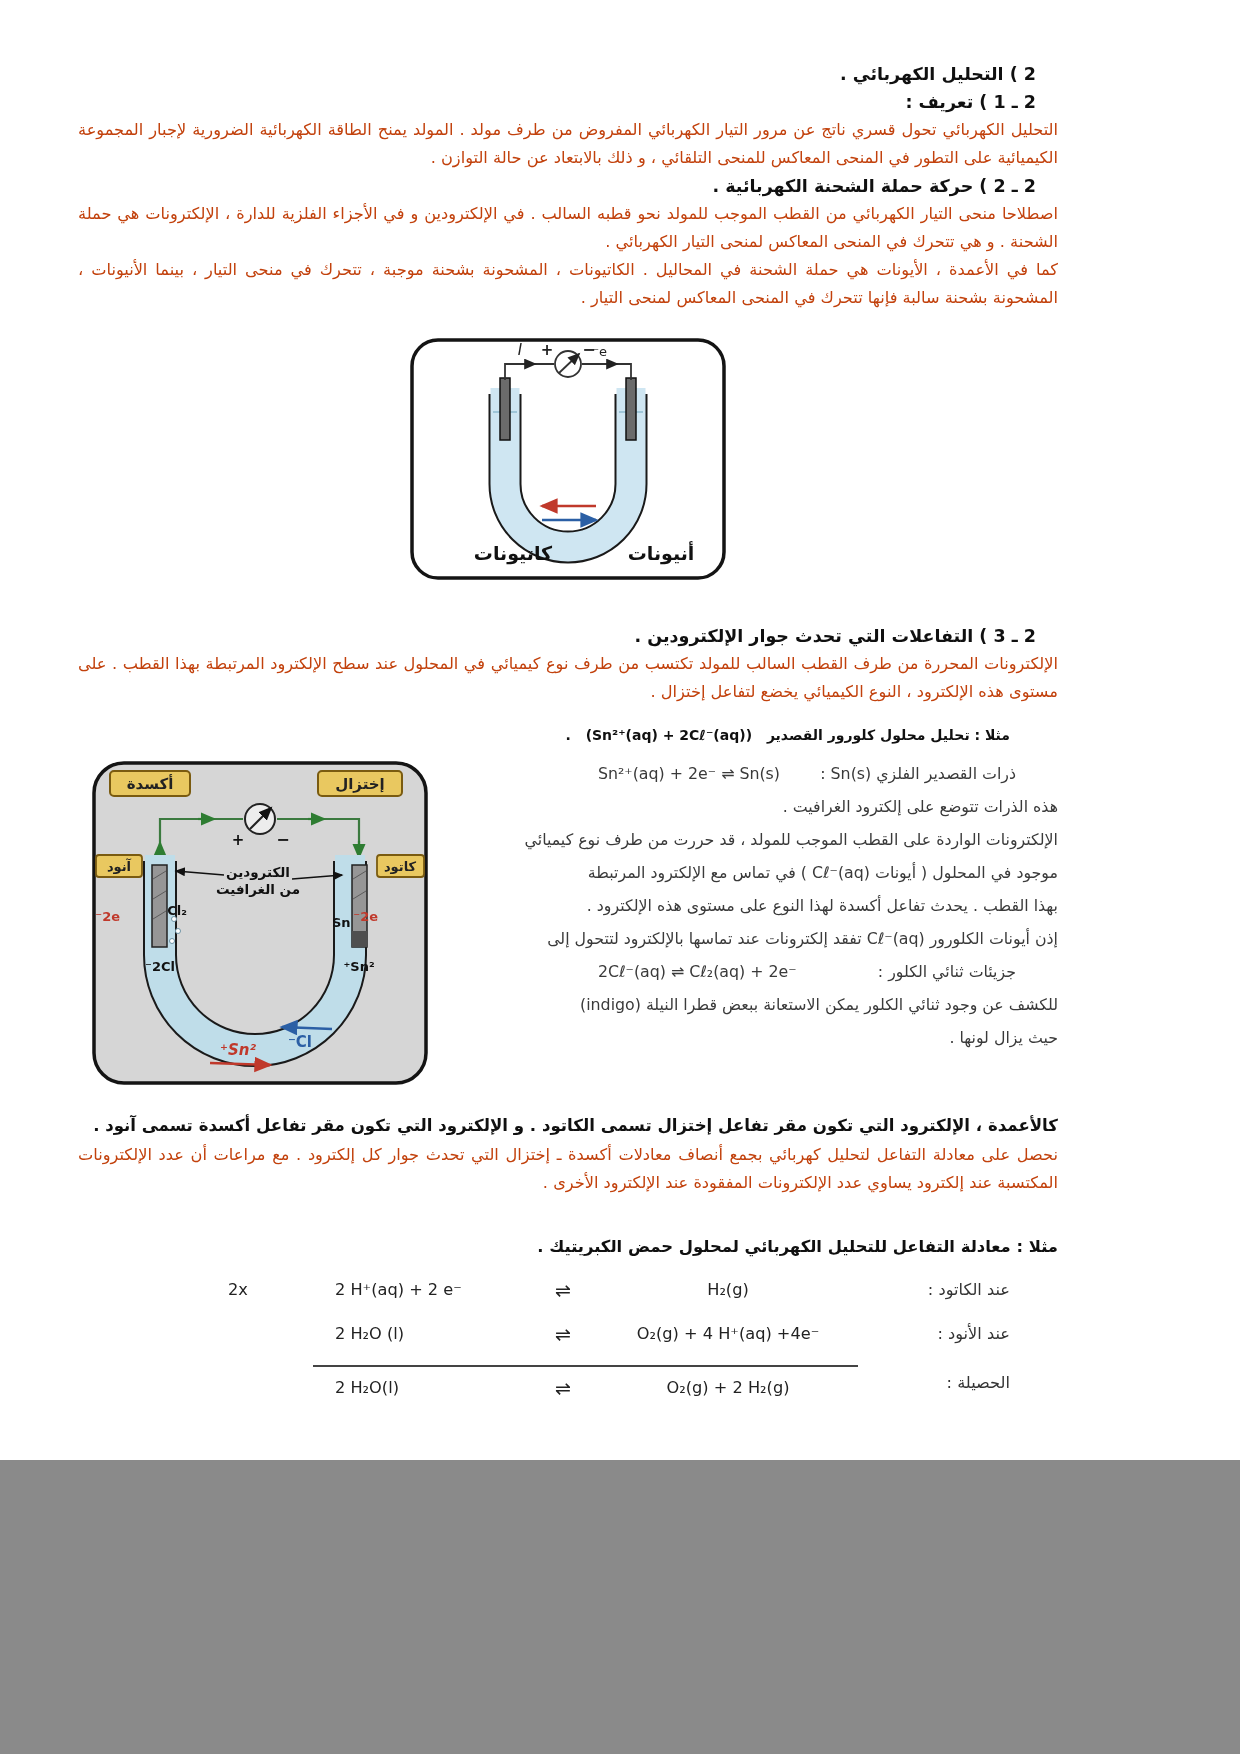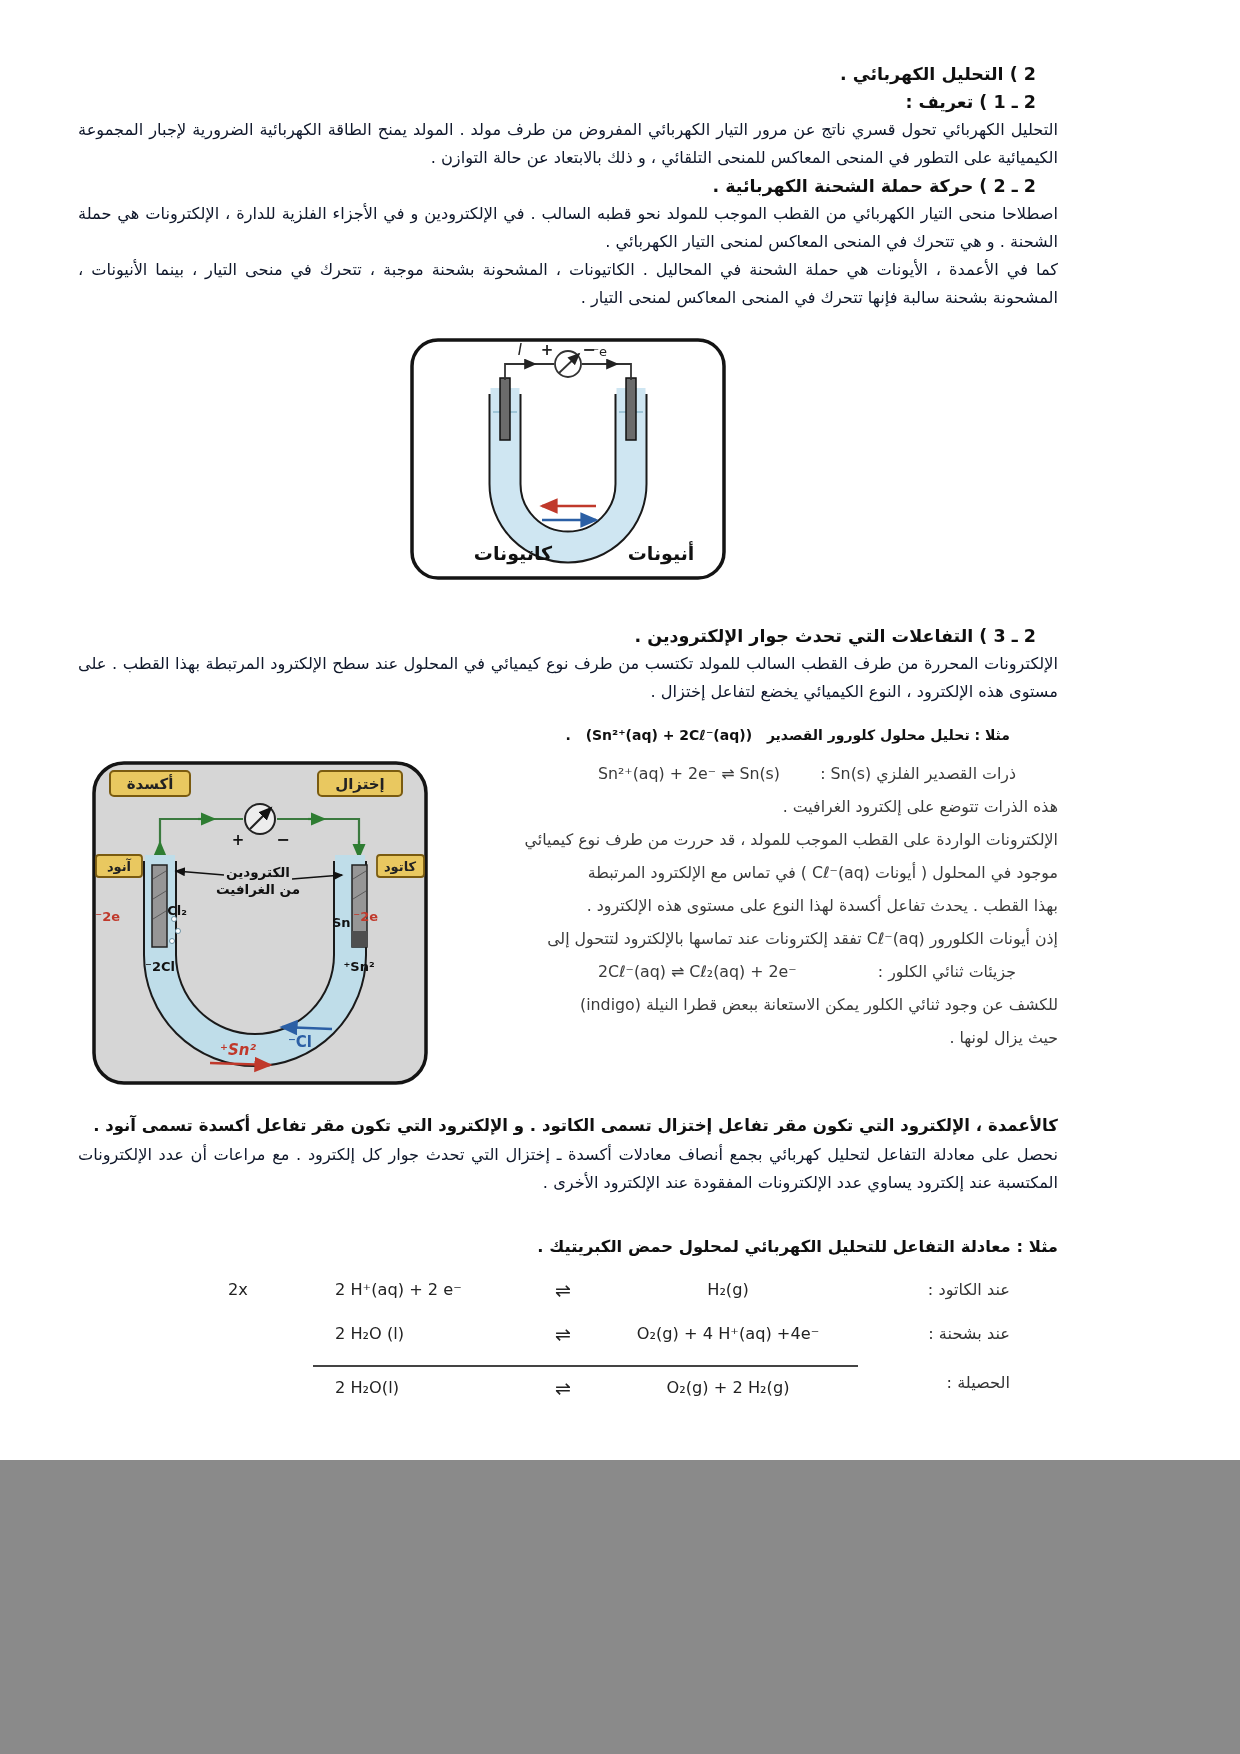--- a/index.html
+++ b/index.html
@@ -1,21 +1,21 @@
 <!DOCTYPE html>
 <html><head>
 <meta charset="utf-8">
 <style>
   html,body{margin:0;padding:0;}
   body{background:#8a8a8a;}
   .page{width:1240px;height:1460px;background:#ffffff;position:relative;overflow:hidden;
         direction:rtl;font-family:"DejaVu Sans",sans-serif;color:#3a3a3a;}
   .content{padding:60px 182px 0 78px;width:980px;box-sizing:content-box;}
   h1,h2{font-size:17.5px;font-weight:700;color:#101010;line-height:28px;margin:0;padding-right:22px;}
-  p.body{font-size:16.2px;line-height:28px;margin:0;text-align:justify;color:#0f172a;}
+  p.body{font-size:16.2px;line-height:28px;margin:0;text-align:justify;color:#c2410c;}
   .fig1-wrap{margin:24px 0 36px;text-align:center;}
   .example-line{margin:16px 0 8px;padding-right:48px;font-weight:700;color:#101010;font-size:14px;line-height:27px;}
   .example-line .formula{margin:0 10px;}
   .formula{direction:ltr;unicode-bidi:isolate;white-space:nowrap;}
   .fig2-block{margin-top:4px;}
   .fig2-wrap{float:left;margin:2px 18px 6px 12px;}
   .beside{overflow:hidden;font-size:15.8px;color:#3a3a3a;}
   .beside .line{line-height:33px;white-space:nowrap;}
   .beside .split{display:flex;justify-content:space-between;align-items:baseline;
                  padding-left:150px;padding-right:42px;}
@@ -210,21 +210,21 @@
         <span class="c-arrow">⇌</span>
         <span class="c-right">H₂(g)</span>
         <span class="c-label">عند الكاتود :</span>
       </div>
       <div class="eq-row">
         <span></span>
         <span class="c-mult"></span>
         <span class="c-left">2 H₂O (l)</span>
         <span class="c-arrow">⇌</span>
         <span class="c-right">O₂(g) + 4 H⁺(aq) +4e⁻</span>
-        <span class="c-label">عند بشحنة :</span>
+        <span class="c-label">عند الأنود :</span>
       </div>
       <div class="eq-row sum-row">
         <span></span>
         <span class="c-mult"></span>
         <span class="c-left">2 H₂O(l)</span>
         <span class="c-arrow">⇌</span>
         <span class="c-right">O₂(g) + 2 H₂(g)</span>
         <span class="c-label">الحصيلة  :</span>
       </div>
     </div>

